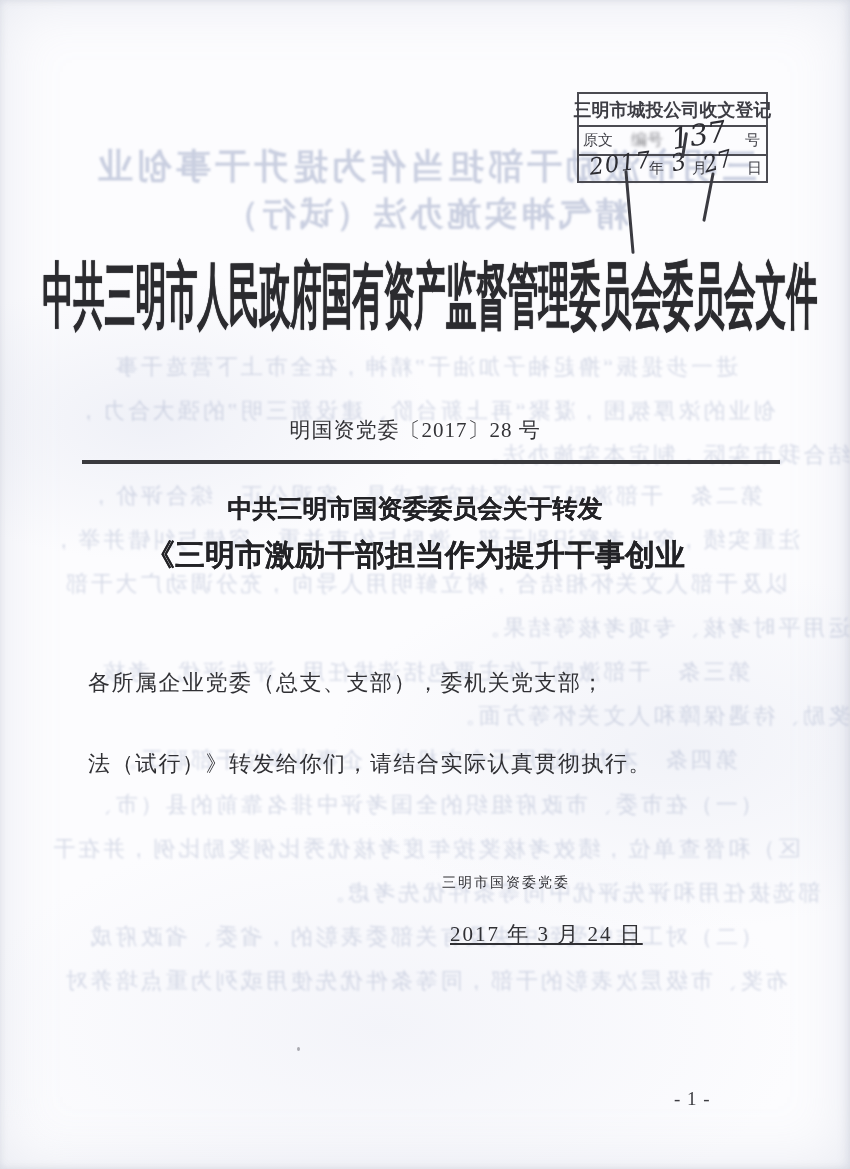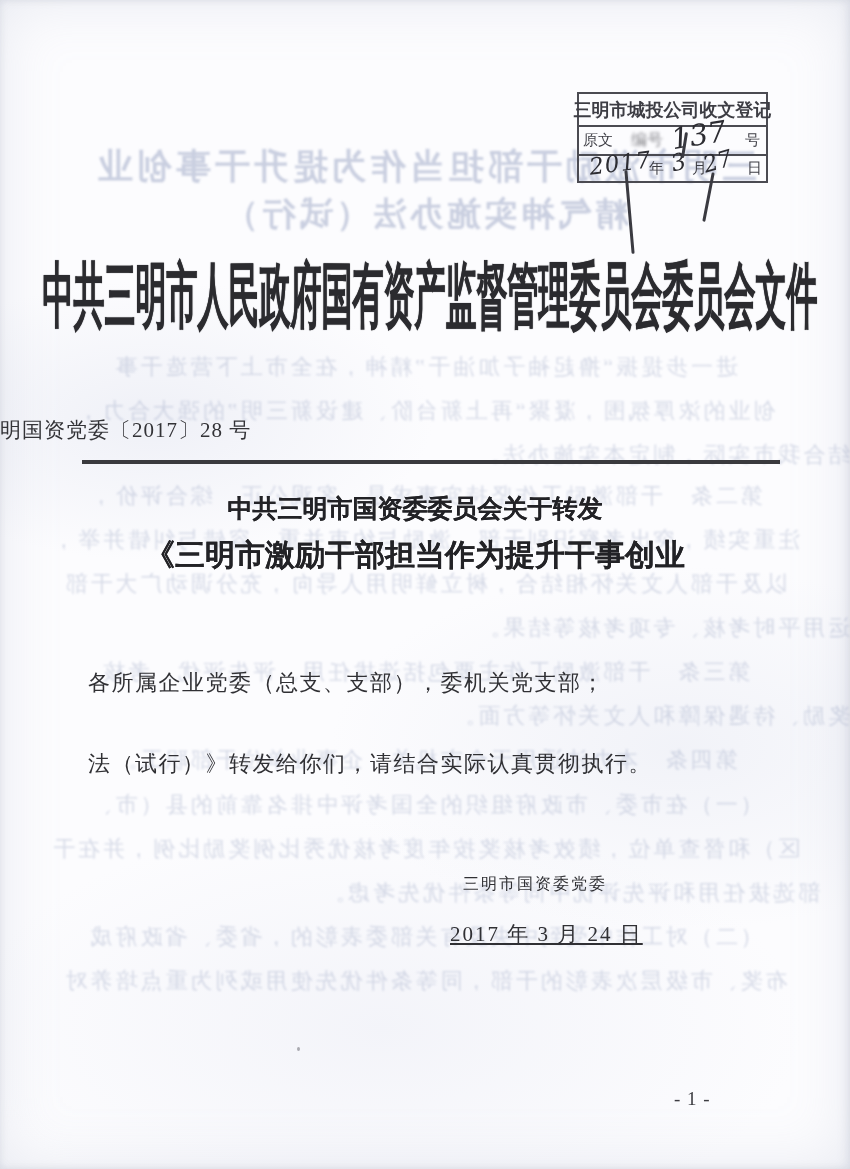--- a/index.html
+++ b/index.html
@@ -42,33 +42,33 @@
   .hand-m{position:absolute;left:92px;top:55px;font-size:23px;transform:rotate(-14deg);}
   .hand-d{position:absolute;left:124px;top:54px;font-size:23px;transform:rotate(-16deg);}
   .stroke{position:absolute;width:2.5px;background:#3a3a41;border-radius:2px;}
   .s1{left:49px;top:76px;height:84px;transform:rotate(-5deg);}
   .s2{left:128px;top:78px;height:50px;transform:rotate(11deg);}
   .s3{left:104px;top:38px;height:26px;transform:rotate(9deg);}
   
   .banner{position:absolute;left:40px;top:249px;width:780px;text-align:center;white-space:nowrap;
     font-size:31px;font-weight:bold;color:#2b2b2f;letter-spacing:0;
     transform:scaleY(2.3);transform-origin:center top;text-shadow:0 0 .6px #2b2b2f;}
-  .docnum{position:absolute;left:0;top:416px;width:830px;
+  .docnum{position:absolute;left:0;top:416px;width:830px;text-align:center;
     font-size:21px;letter-spacing:1px;color:#333337;}
   .rule{position:absolute;left:82px;top:460px;width:698px;height:3.5px;background:#3a3a3e;filter:blur(.3px);}
   .title-line{position:absolute;left:0;width:830px;text-align:center;white-space:nowrap;
     font-weight:bold;color:#222226;text-shadow:0 0 .5px #222;}
   .t1{top:492px;font-size:25px;letter-spacing:0;}
   .t2{top:535px;font-size:30px;letter-spacing:0;}
   .t3{top:579px;font-size:27px;letter-spacing:0;}
   .body-line{position:absolute;white-space:nowrap;font-size:22px;letter-spacing:1.5px;color:#303034;}
   .b1{left:88px;top:668px;}
   .b2{left:132px;top:709px;}
   .b3{left:88px;top:749px;}
-  .sig{position:absolute;left:442px;top:874px;font-size:16px;letter-spacing:2px;color:#303034;white-space:nowrap;margin-left:21px;}
+  .sig{position:absolute;left:442px;top:874px;font-size:14px;letter-spacing:2px;color:#303034;white-space:nowrap;}
   .sigdate{position:absolute;left:450px;top:920px;font-size:21px;letter-spacing:2px;color:#303034;white-space:nowrap;text-decoration:underline;}
   .pagenum{position:absolute;left:674px;top:1088px;font-size:19px;letter-spacing:1px;color:#3d3d42;}
   .speck{position:absolute;left:297px;top:1047px;width:3px;height:4px;background:#8a8a92;border-radius:50%;opacity:.7;}
 </style>
 </head>
 <body>
 
 <div class="page">
 
   <div class="ghost bold" style="top:143px;font-size:35px;">三明市激励干部担当作为提升干事创业</div>

